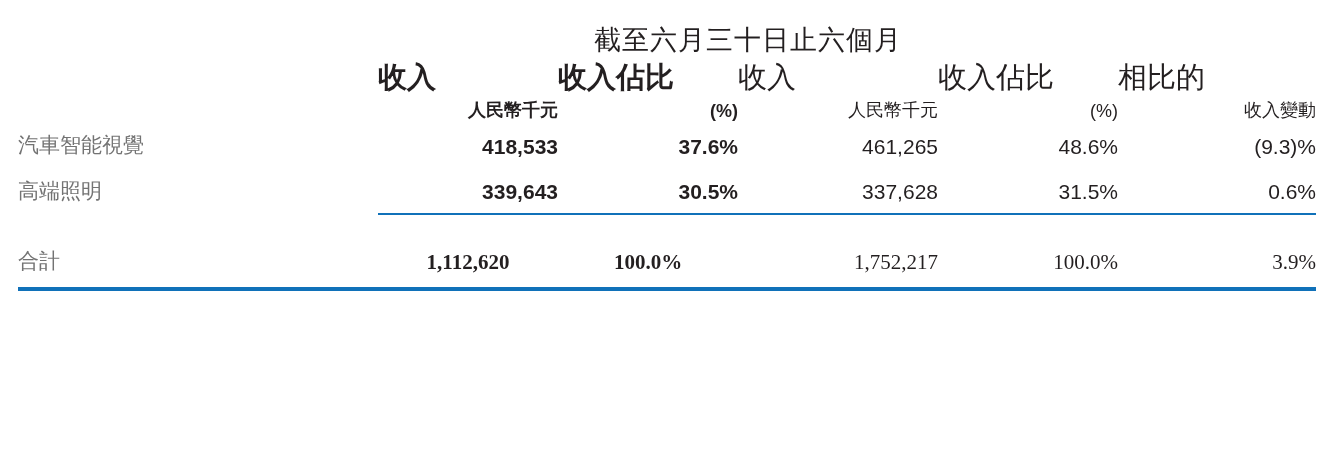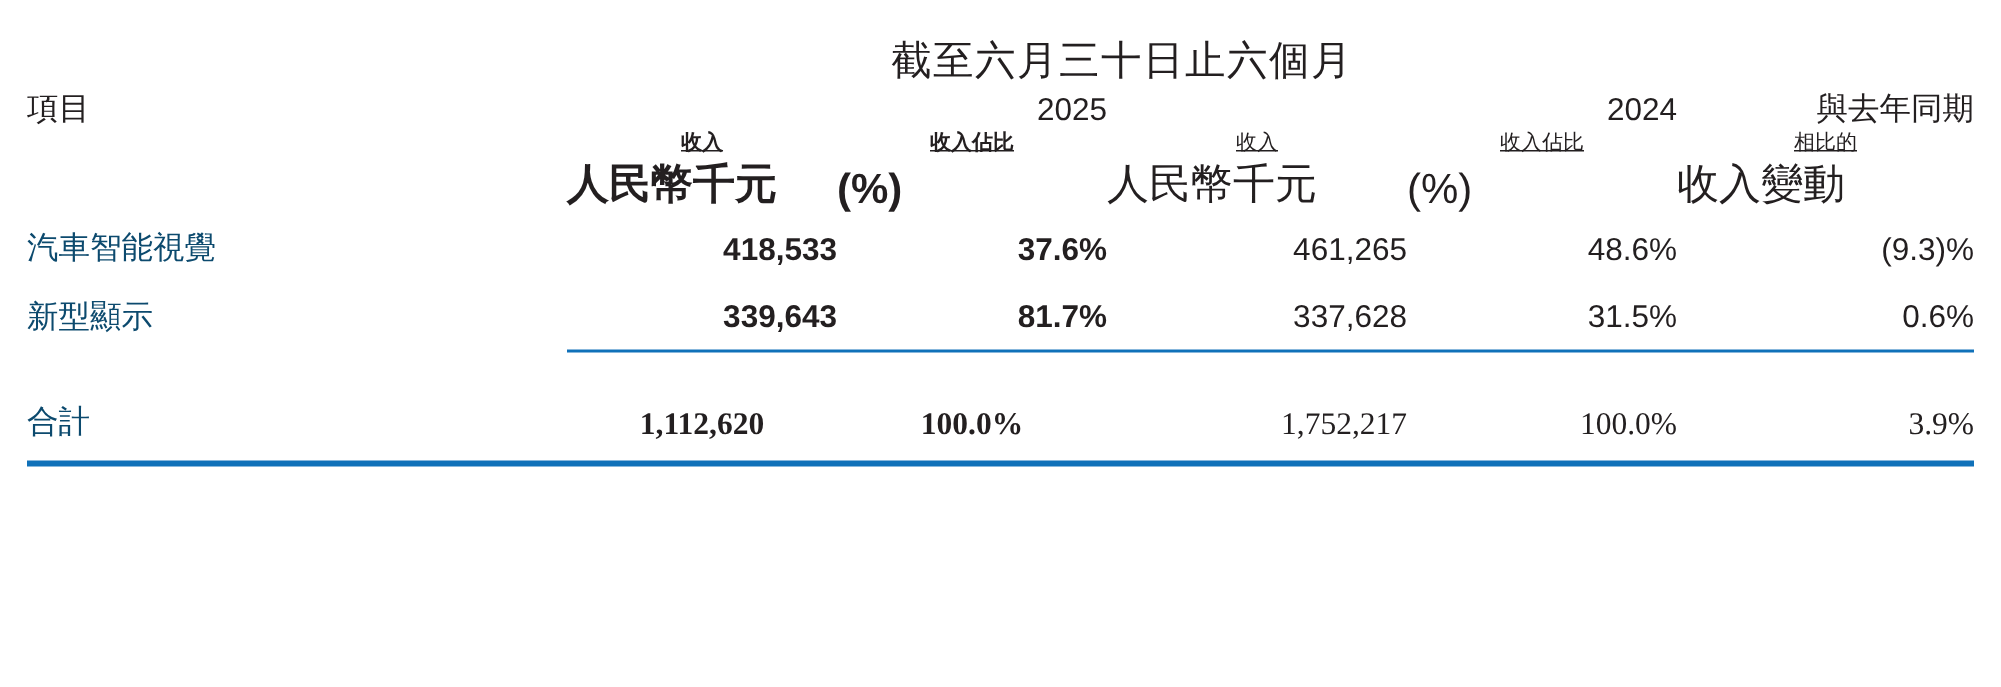--- a/index.html
+++ b/index.html
@@ -63,37 +63,36 @@
   }
   .yr-2024 {
     text-align: right;
     font-weight: normal;
   }
   .chg-head {
     text-align: right;
     font-weight: normal;
   }
   .row-sub td {
-    font-size: 14px;
+    font-size: 29px;
     padding-bottom: 12px;
-    text-align: center;
-    text-decoration: underline;
+    text-align: left;
   }
   .row-sub td.bold { font-weight: bold; }
   .row-unit td {
-    font-size: 28px;
+    font-size: 18px;
     padding-bottom: 30px;
-    text-align: left;
+    text-align: right;
   }
   .row-unit td.bold { font-weight: bold; }
 
   td.label {
     text-align: left;
     font-size: 20px;
-    color: #0c4a6e;
+    color: #737373;
   }
   tr.data td {
     font-size: 21px;
     padding-top: 9px;
     padding-bottom: 9px;
     text-align: right;
   }
   tr.data td.label { text-align: left; }
   tr.data td.b { font-weight: bold; }
 
@@ -137,26 +136,20 @@
       <col class="c-b2">
       <col class="c-chg">
     </colgroup>
     <tbody>
       <tr>
         <td></td>
         <td class="span-head" colspan="4">截至六月三十日止六個月</td>
         <td></td>
       </tr>
 
-      <tr class="row-year">
-        <td class="item-head">項目</td>
-        <td class="yr-2025" colspan="2">2025</td>
-        <td class="yr-2024" colspan="2">2024</td>
-        <td class="chg-head">與去年同期</td>
-      </tr>
 
       <tr class="row-sub">
         <td></td>
         <td class="bold">收入</td>
         <td class="bold">收入佔比</td>
         <td>收入</td>
         <td>收入佔比</td>
         <td>相比的</td>
       </tr>
 
@@ -173,23 +166,23 @@
         <td class="label">汽車智能視覺</td>
         <td class="b">418,533</td>
         <td class="b">37.6%</td>
         <td>461,265</td>
         <td>48.6%</td>
         <td>(9.3)%</td>
       </tr>
 
 
       <tr class="data">
-        <td class="label">新型顯示</td>
+        <td class="label">高端照明</td>
         <td class="b">339,643</td>
-        <td class="b">81.7%</td>
+        <td class="b">30.5%</td>
         <td>337,628</td>
         <td>31.5%</td>
         <td>0.6%</td>
       </tr>
 
       <tr class="rule-thin">
         <td style="border-top:none;"></td>
         <td colspan="5"></td>
       </tr>
 

